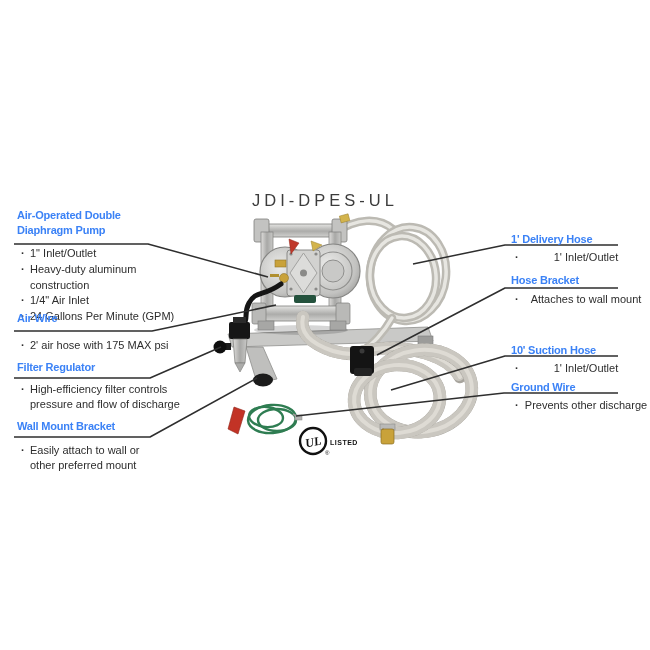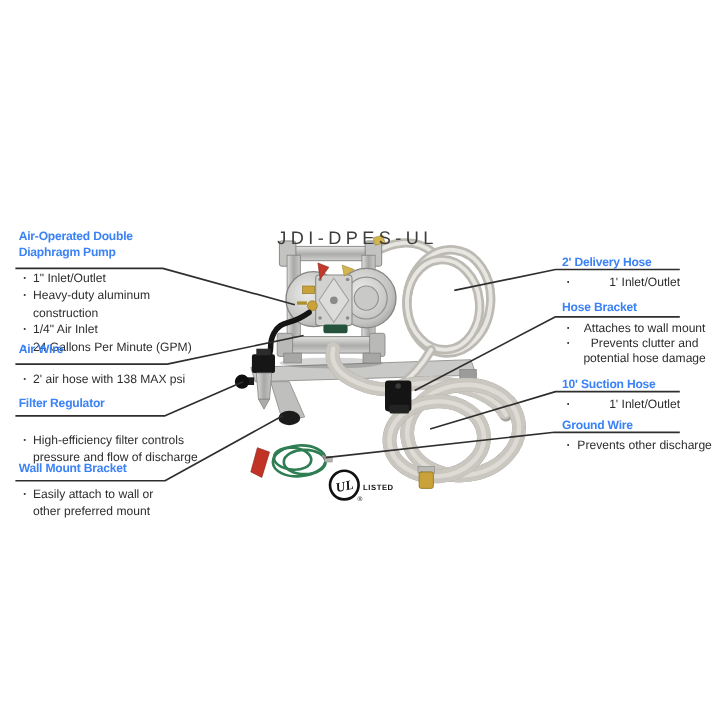--- a/index.html
+++ b/index.html
@@ -1,20 +1,20 @@
 <!DOCTYPE html>
 <html><head>
 <meta charset="utf-8">
 <style>
   html,body{margin:0;padding:0;background:#fff;}
   .stage{position:relative;width:650px;height:650px;background:#ffffff;overflow:hidden;
          font-family:"Liberation Sans",sans-serif;}
   .art{position:absolute;left:0;top:0;}
   .model-title{position:absolute;left:230px;top:191px;width:190px;text-align:center;
-    font-size:16.5px;font-weight:400;letter-spacing:4px;color:#3c3c3c;white-space:nowrap;margin-top:17px;}
+    font-size:16.5px;font-weight:400;letter-spacing:4px;color:#3c3c3c;white-space:nowrap;}
   .callout{position:absolute;}
   .callout h3{margin:3px;font-size:11px;font-weight:bold;line-height:14.5px;color:#3b82f6;
     letter-spacing:-0.2px;white-space:pre-line;}
   .callout ul{margin:0 0 0 4px;padding:0;list-style:none;}
   .callout li{position:relative;font-size:11px;color:#2d2d2d;padding-left:12px;
     white-space:pre-line;}
   .left .callout-list li{line-height:15.8px;}
   .right .callout-list li{line-height:13.5px;text-align:center;}
   .callout li::before{content:"\00b7";position:absolute;left:3px;font-weight:bold;color:#2d2d2d;}
   .left{left:14px;width:176px;}
@@ -175,53 +175,51 @@
       <li>1" Inlet/Outlet</li>
       <li>Heavy-duty aluminum construction</li>
       <li>1/4" Air Inlet</li>
       <li>24 Gallons Per Minute (GPM)</li>
     </ul>
   </div>
 
   <div class="callout left co-air">
     <h3>Air Wire</h3>
     <ul class="callout-list" style="margin-top:12px">
-      <li>2' air hose with 138 MAX psi</li>
+      <li>2' air hose with 175 MAX psi</li>
     </ul>
   </div>
 
   <div class="callout left co-filter">
     <h3>Filter Regulator</h3>
-    <ul class="callout-list" style="margin-top:19px">
+    <ul class="callout-list" style="margin-top:7px">
       <li>High-efficiency filter controls
 pressure and flow of discharge</li>
     </ul>
   </div>
 
   <div class="callout left co-wall">
     <h3>Wall Mount Bracket</h3>
     <ul class="callout-list" style="margin-top:9px">
       <li>Easily attach to wall or
 other preferred mount</li>
     </ul>
   </div>
 
   <div class="callout right co-delivery">
-    <h3>2' Delivery Hose</h3>
+    <h3>1' Delivery Hose</h3>
     <ul class="callout-list" style="margin-top:4px">
       <li>1' Inlet/Outlet</li>
     </ul>
   </div>
 
   <div class="callout right co-hbracket">
     <h3>Hose Bracket</h3>
     <ul class="callout-list" style="margin-top:5px">
       <li>Attaches to wall mount</li>
-      <li>Prevents clutter and
-potential hose damage</li>
     </ul>
   </div>
 
   <div class="callout right co-suction">
     <h3>10' Suction Hose</h3>
     <ul class="callout-list" style="margin-top:4px">
       <li>1' Inlet/Outlet</li>
     </ul>
   </div>
 

